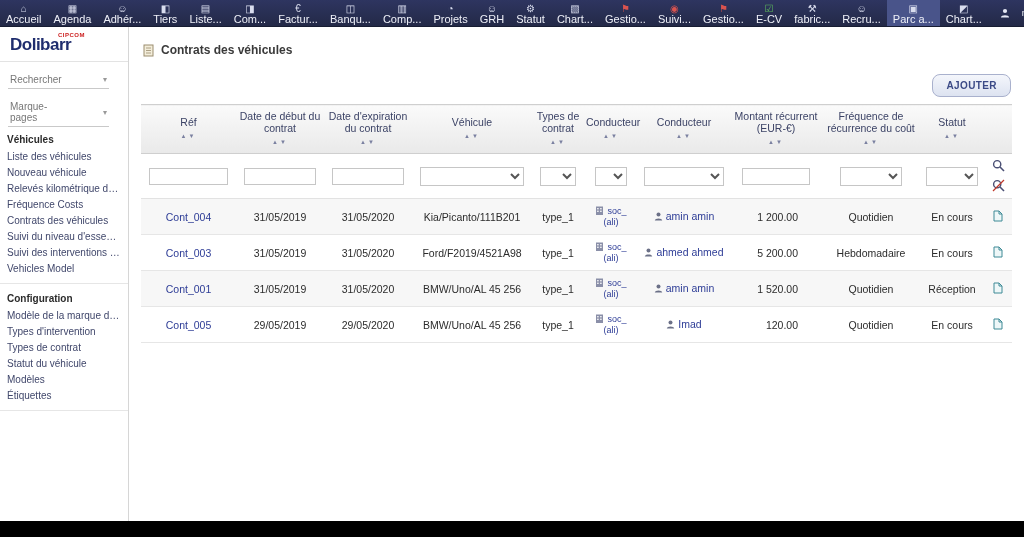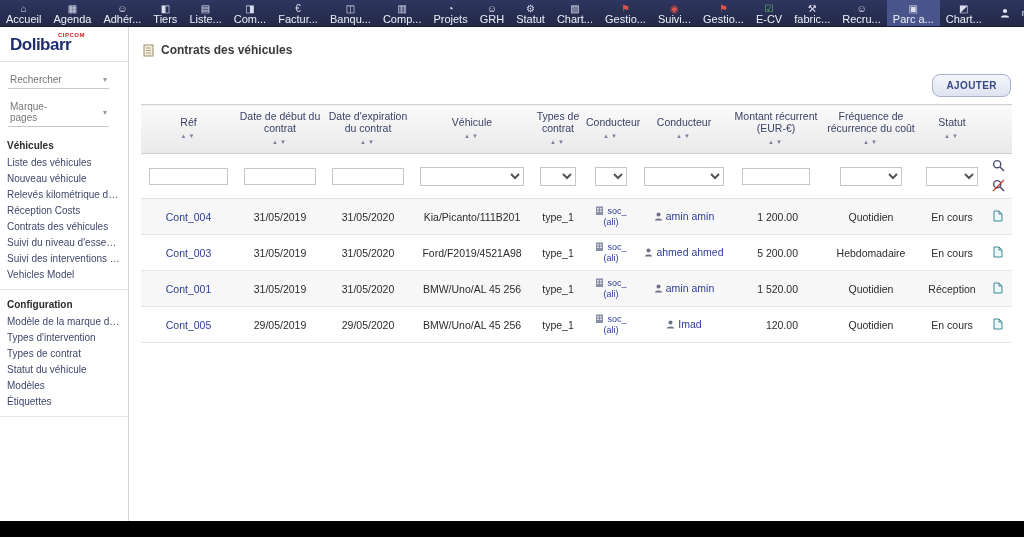--- a/index.html
+++ b/index.html
@@ -27,21 +27,21 @@
 
   
   .logo { position: relative; padding: 8px 6px 6px 10px; border-bottom: 1px solid #e3e3e3; }
   .logo-text { font-weight: bold; font-size: 17px; color: #1f2d6e; letter-spacing: -.5px; }
   .logo-badge { position: absolute; top: 5px; left: 58px; font-size: 6px; color: #cc2020;
                 font-weight: bold; letter-spacing: .5px; }
   .side-box { margin: 9px 19px 0 8px; border-bottom: 1px solid #c9c9c9; color: #777;
               font-size: 10px; display: flex; justify-content: space-between;
               align-items: center; padding: 3px 2px; cursor: pointer; gap: 33px; }
   .side-box .caret { font-size: 8px; color: #999; }
-  .menu { margin-top: 10px; font-size: 10px; }
+  .menu { margin-top: 4px; font-size: 10px; }
   .menu-section { padding-bottom: 7px; margin-bottom: 6px; border-bottom: 1px solid #e6e6e6; }
   .menu-title { font-weight: bold; color: #2b2b2b; padding: 3px 7px 3px 7px; font-size: 10px; }
   .menu-item { color: #40476b; padding: 2.5px 7px; cursor: pointer; white-space: nowrap;
                overflow: hidden; text-overflow: ellipsis; }
   .version { margin-top: 18px; text-align: center; font-size: 8px; color: #9a9a9a;
              padding: 8px 0 10px; }
 
   
   .title-row { display: flex; align-items: center; gap: 6px; padding: 6px 0 0 2px; }
   .page-title { font-size: 12px; font-weight: bold; color: #3a3a3a; }
@@ -194,21 +194,21 @@
       <span>Marque-pages</span>
       <span class="caret">▾</span>
     </div>
 
     <nav class="menu">
       <div class="menu-section">
         <div class="menu-title">Véhicules</div>
         <div class="menu-item">Liste des véhicules</div>
         <div class="menu-item">Nouveau véhicule</div>
         <div class="menu-item">Relevés kilométrique des v...</div>
-        <div class="menu-item">Réception Costs</div>
+        <div class="menu-item">Fréquence Costs</div>
         <div class="menu-item">Contrats des véhicules</div>
         <div class="menu-item">Suivi du niveau d'essence</div>
         <div class="menu-item">Suivi des interventions sur l...</div>
         <div class="menu-item">Vehicles Model</div>
       </div>
       <div class="menu-section">
         <div class="menu-title">Configuration</div>
         <div class="menu-item">Modèle de la marque du vé...</div>
         <div class="menu-item">Types d'intervention</div>
         <div class="menu-item">Types de contrat</div>

